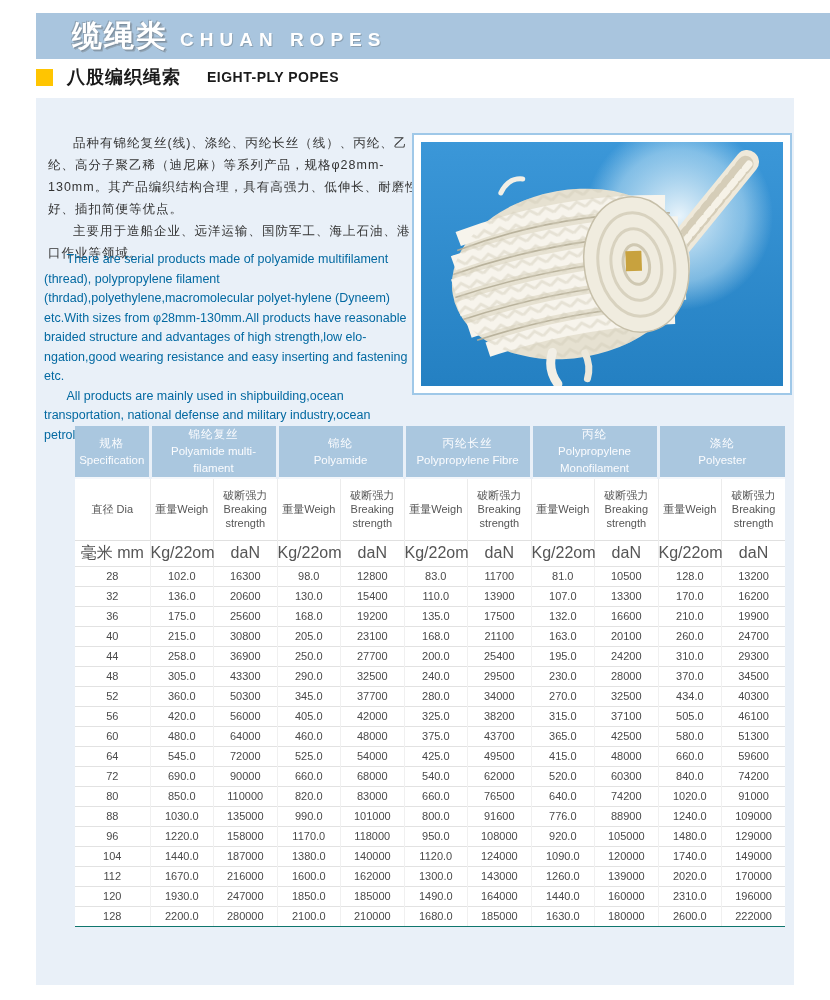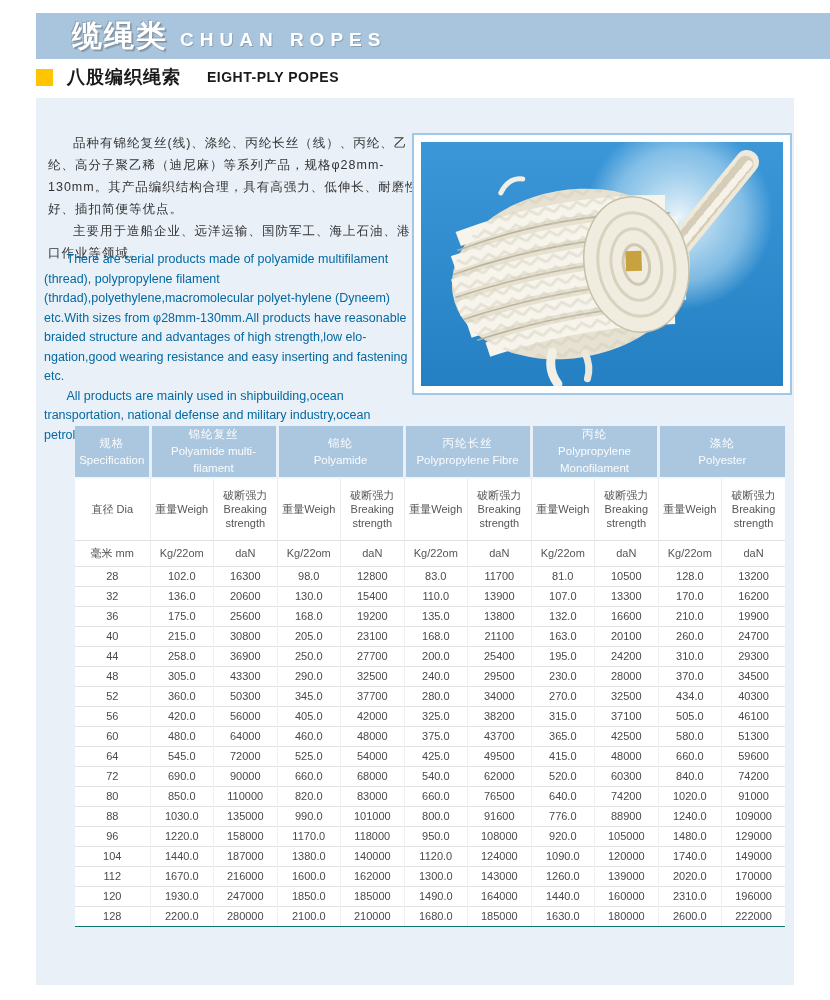--- a/index.html
+++ b/index.html
@@ -42,21 +42,21 @@
                 height:50px; border-right:3px solid #e9f0f8; vertical-align:middle; line-height:17px; }
   tr.group th:last-child { border-right:none; }
   tr.group th .g-zh { display:block; letter-spacing:1px; }
   tr.group th .g-en { display:block; }
 
   tr.subhead th { background:#ffffff; color:#555; font-weight:normal; font-size:11px;
                   height:62px; white-space:pre-line; line-height:14px;
                   border-right:1px solid #ececec; border-top:2px solid #f4f7fb; vertical-align:middle; }
   tr.subhead th:last-child { border-right:none; }
 
-  tr.units th { background:#ffffff; color:#555; font-weight:normal; font-size:11px;
+  tr.units th { background:#ffffff; color:#555; font-weight:normal; font-size:16px;
                 height:26px; border-right:1px solid #ececec; border-top:1px solid #e0e0e0; vertical-align:middle; }
   tr.units th:last-child { border-right:none; }
 
   tbody td { height:20px; text-align:center; font-size:11px; color:#4a4a4a;
              border-top:1px solid #e2e2e2; border-right:1px solid #f0f0f0; vertical-align:middle; }
   tbody td:last-child { border-right:none; }
   tbody tr:last-child td { border-bottom:1px solid #0f766e; }
 </style>
 </head>
 <body>
@@ -247,21 +247,21 @@
             <td>170.0</td>
             <td>16200</td>
           </tr>
           <tr>
             <td>36</td>
             <td>175.0</td>
             <td>25600</td>
             <td>168.0</td>
             <td>19200</td>
             <td>135.0</td>
-            <td>13800</td>
+            <td>17500</td>
             <td>132.0</td>
             <td>16600</td>
             <td>210.0</td>
             <td>19900</td>
           </tr>
           <tr>
             <td>40</td>
             <td>215.0</td>
             <td>30800</td>
             <td>205.0</td>

